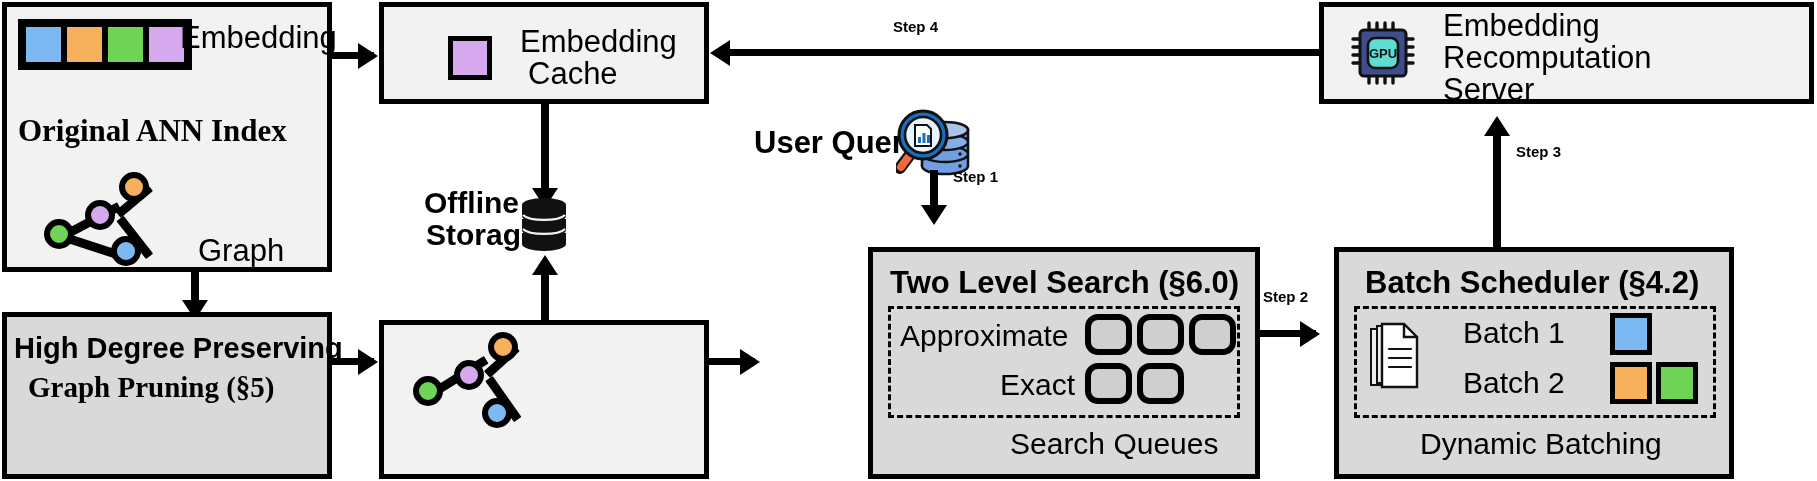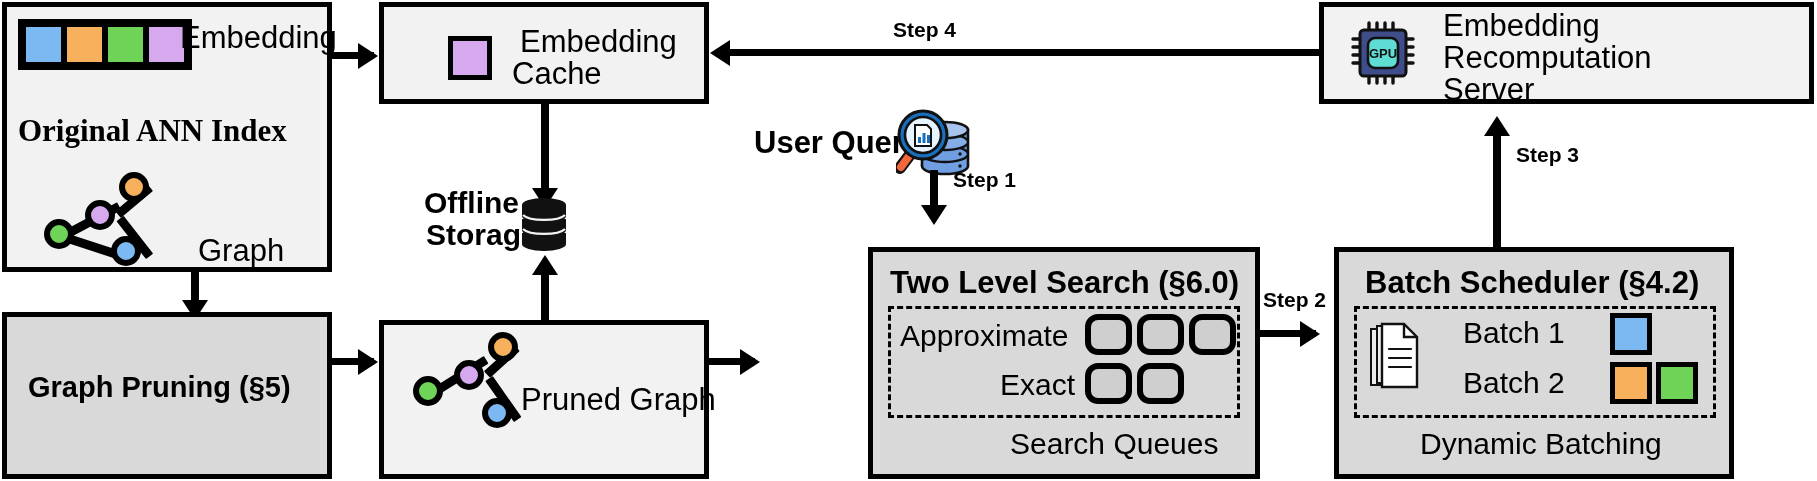--- a/index.html
+++ b/index.html
@@ -31,21 +31,21 @@
   .vline { width: 7px; }
   .arrowhead { position: absolute; width: 0; height: 0; }
   .ah-right { border-top: 13px solid transparent; border-bottom: 13px solid transparent; border-left: 20px solid #000; }
   .ah-left  { border-top: 13px solid transparent; border-bottom: 13px solid transparent; border-right: 20px solid #000; }
   .ah-down  { border-left: 13px solid transparent; border-right: 13px solid transparent; border-top: 20px solid #000; }
   .ah-up    { border-left: 13px solid transparent; border-right: 13px solid transparent; border-bottom: 20px solid #000; }
 
   .steplabel {
     position: absolute;
     font-weight: bold;
-    font-size: 21px;
+    font-size: 15px;
     color: #000;
     white-space: nowrap;
   }
 
   
   .embed-strip {
     position: absolute;
     display: flex;
     border: 5px solid #000;
     background: #000;
@@ -121,21 +121,21 @@
   <div class="hline" style="left:332px; top:52px; width:42px;"></div>
   <div class="arrowhead ah-right" style="left:358px; top:43px;"></div>
 
   <div class="vline" style="left:191px; top:272px; width:8px; height:38px;"></div>
   <div class="arrowhead ah-down" style="left:182px; top:300px;"></div>
 
   <div class="box" style="left:379px; top:2px; width:330px; height:102px;">
   </div>
   <div class="swatch" style="position:absolute; left:448px; top:36px; width:44px; height:44px; background:#d6a9ef;"></div>
   <div class="lbl" style="left:520px; top:25px; font-size:31px;">Embedding</div>
-  <div class="lbl" style="left:512px; top:57px; font-size:31px;">Cache</div>
+  <div class="lbl" style="left:528px; top:57px; font-size:31px;">Cache</div>
 
   <div class="vline" style="left:541px; top:104px; width:8px; height:92px;"></div>
   <div class="arrowhead ah-down" style="left:532px; top:188px;"></div>
 
   <div class="box" style="left:1319px; top:2px; width:495px; height:102px;">
   </div>
 
   <div class="icon" style="left:1349px; top:19px; width:68px; height:68px;">
     <svg width="68" height="68" viewBox="0 0 68 68">
       <g stroke="#111" stroke-width="3.4" stroke-linecap="round">
@@ -283,36 +283,36 @@
   <div class="swatch" style="position:absolute; left:1656px; top:362px; width:42px; height:42px; background:#6ed356;"></div>
 
   <div class="lbl" style="left:1420px; top:427px; font-size:30px;">Dynamic Batching</div>
 
   <div class="vline" style="left:1493px; top:132px; width:8px; height:115px;"></div>
   <div class="arrowhead ah-up" style="left:1484px; top:116px;"></div>
   <div class="steplabel" style="left:1516px; top:143px;">Step 3</div>
 
   <div class="box shaded" style="left:2px; top:312px; width:330px; height:167px;">
   </div>
-  <div class="lbl" style="left:28px; top:371px; font-size:29px; font-weight:bold;">Graph Pruning (§5)</div>
+  <div class="lbl" style="left:14px; top:332px; font-size:29px; font-weight:bold;">High Degree Preserving</div>
+  <div class="lbl" style="left:28px; top:371px; font-size:29px; font-weight:bold;font-family:Liberation Serif, serif;">Graph Pruning (§5)</div>
 
   <div class="hline" style="left:332px; top:358px; width:42px;"></div>
   <div class="arrowhead ah-right" style="left:358px; top:349px;"></div>
 
   <div class="box" style="left:379px; top:320px; width:330px; height:159px;">
   </div>
 
   <div class="graph" style="left:409px; top:328px; width:130px; height:128px;">
     <div class="gedge" style="left:28px; top:58px; width:58px; transform:rotate(-32deg);"></div>
     <div class="gedge" style="left:78px; top:42px; width:40px; transform:rotate(-42deg);"></div>
     <div class="gedge" style="left:80px; top:46px; width:50px; transform:rotate(55deg);"></div>
     <div class="gnode" style="left:79px; top:4px;  width:30px; height:30px; background:#f7b05b;"></div>
     <div class="gnode" style="left:45px; top:32px; width:30px; height:30px; background:#d6a9ef;"></div>
     <div class="gnode" style="left:4px;  top:48px; width:30px; height:30px; background:#6ed356;"></div>
     <div class="gnode" style="left:73px; top:70px; width:30px; height:30px; background:#7cb8f2;"></div>
   </div>
 
-  <div class="lbl" style="left:521px; top:383px; font-size:31px;">Pruned Graph</div>
 
   <div class="hline" style="left:709px; top:358px; width:46px;"></div>
   <div class="arrowhead ah-right" style="left:740px; top:349px;"></div>
 
 </div>
 
 </body></html>

